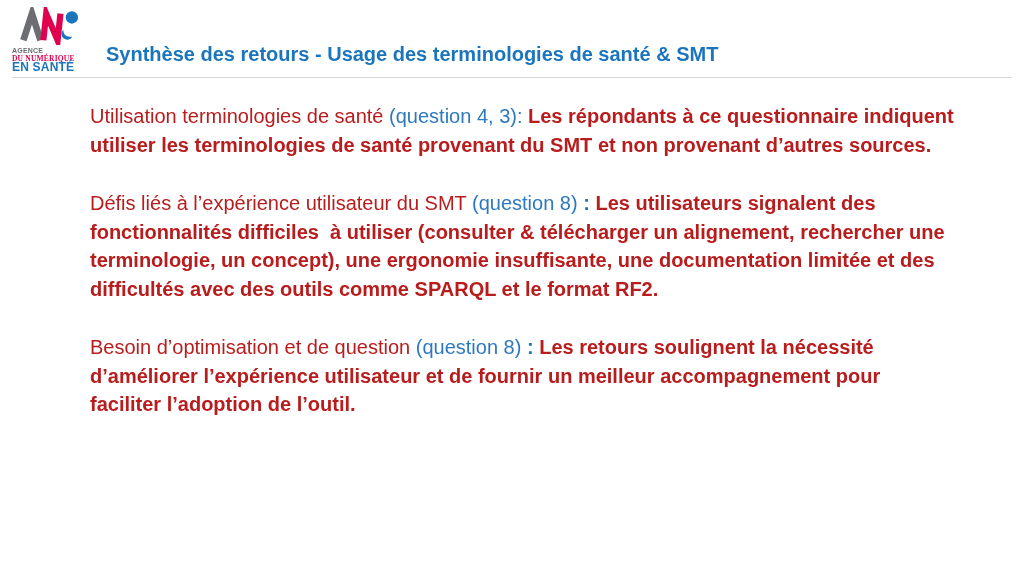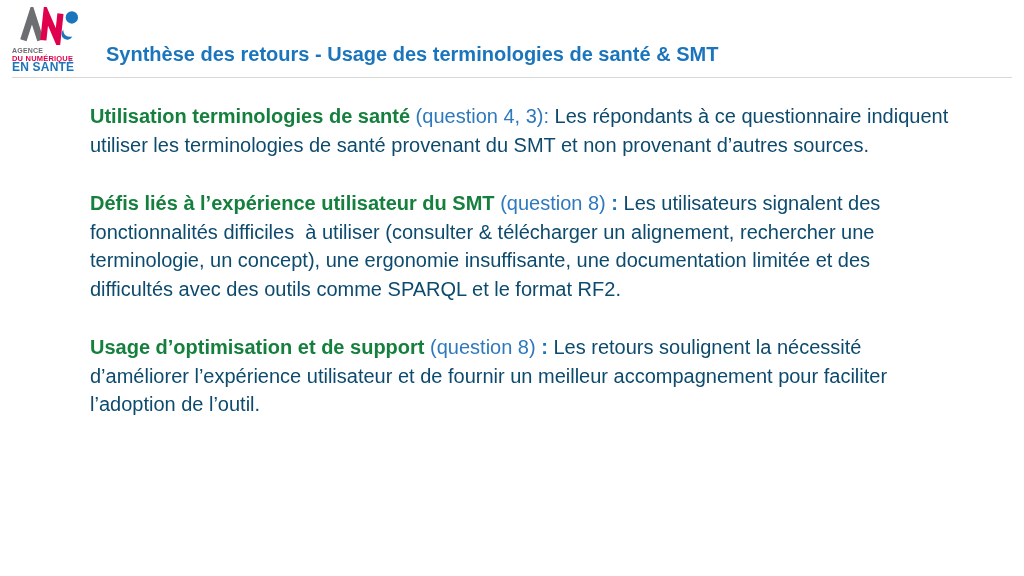--- a/index.html
+++ b/index.html
@@ -10,21 +10,21 @@
     position: relative;
     overflow: hidden;
   }
   .slide { position: absolute; inset: 0; }
 
   
   .logo { position: absolute; left: 12px; top: 7px; width: 86px; }
   .logo-mark { display: block; width: 64px; height: 38px; margin-left: 6px; }
   .logo-line { font-weight: bold; line-height: 8px; letter-spacing: 0.2px; }
   .logo-line.gray { color: #6D6E71; font-size: 7px; margin-top: 2px; }
-  .logo-line.pink { color: #E0004D; font-size: 7.5px; }
+  .logo-line.pink { color: #E0004D; font-size: 7.5px; font-family: Liberation Serif, serif; }
   .logo-line.blue { color: #1B75BC; font-size: 12px; }
 
   
   .title {
     position: absolute; left: 90px; top: 27px; width: 920px;
     margin: 16px;
     font-size: 20px; font-weight: bold;
     color: #1B75BC;
     white-space: nowrap;
   }
@@ -35,24 +35,24 @@
     border: none; border-top: 1px solid #D8D8D8; margin: 0;
   }
 
   
   .content {
     position: absolute; left: 90px; top: 102px; width: 866px;
     font-size: 20px; line-height: 28.5px;
     color: #1C1C1C;
   }
   .para { margin: 0 0 30px 0; white-space: pre-wrap; }
-  .lead  { color: #15803d; font-weight: bold; }
+  .lead  { color: #b91c1c; font-weight: normal; }
   .note  { color: #2E79BE; font-weight: normal; }
   .colon { color: #1B75BC; font-weight: bold; }
-  .body-text { color: #0c4a6e; font-weight: normal; margin-top: 40px; }
+  .body-text { color: #b91c1c; font-weight: bold; margin-top: 40px; }
 </style>
 </head>
 <body>
 
 <div class="slide">
 
   <div class="logo">
     <svg class="logo-mark" viewBox="0 0 64 40" aria-hidden="true">
       <path d="M4 35 L13 7 L22 35" fill="none" stroke="#6D6E71" stroke-width="7" stroke-linejoin="miter"></path>
       <path d="M25 35 L28 7 L40 35 L43 7" fill="none" stroke="#E0004D" stroke-width="6.5" stroke-linejoin="miter"></path>
@@ -66,16 +66,16 @@
     <div class="logo-line blue">EN SANTÉ</div>
   </div>
 
   <h1 class="title">Synthèse des retours - Usage des terminologies de santé &amp; SMT</h1>
 
   <hr class="divider">
 
   <main class="content">
     <p class="para"><span class="lead">Utilisation terminologies de santé</span><span class="note"> (question 4, 3):</span><span class="colon"></span><span class="body-text"> Les répondants à ce questionnaire indiquent utiliser les terminologies de santé provenant du SMT et non provenant d’autres sources.</span></p>
     <p class="para"><span class="lead">Défis liés à l’expérience utilisateur du SMT</span><span class="note"> (question 8)</span><span class="colon"> :</span><span class="body-text"> Les utilisateurs signalent des fonctionnalités difficiles  à utiliser (consulter &amp; télécharger un alignement, rechercher une terminologie, un concept), une ergonomie insuffisante, une documentation limitée et des difficultés avec des outils comme SPARQL et le format RF2.</span></p>
-    <p class="para"><span class="lead">Usage d’optimisation et de support</span><span class="note"> (question 8)</span><span class="colon"> :</span><span class="body-text"> Les retours soulignent la nécessité d’améliorer l’expérience utilisateur et de fournir un meilleur accompagnement pour faciliter l’adoption de l’outil.</span></p>
+    <p class="para"><span class="lead">Besoin d’optimisation et de question</span><span class="note"> (question 8)</span><span class="colon"> :</span><span class="body-text"> Les retours soulignent la nécessité d’améliorer l’expérience utilisateur et de fournir un meilleur accompagnement pour faciliter l’adoption de l’outil.</span></p>
   </main>
 
 </div>
 
 </body></html>

